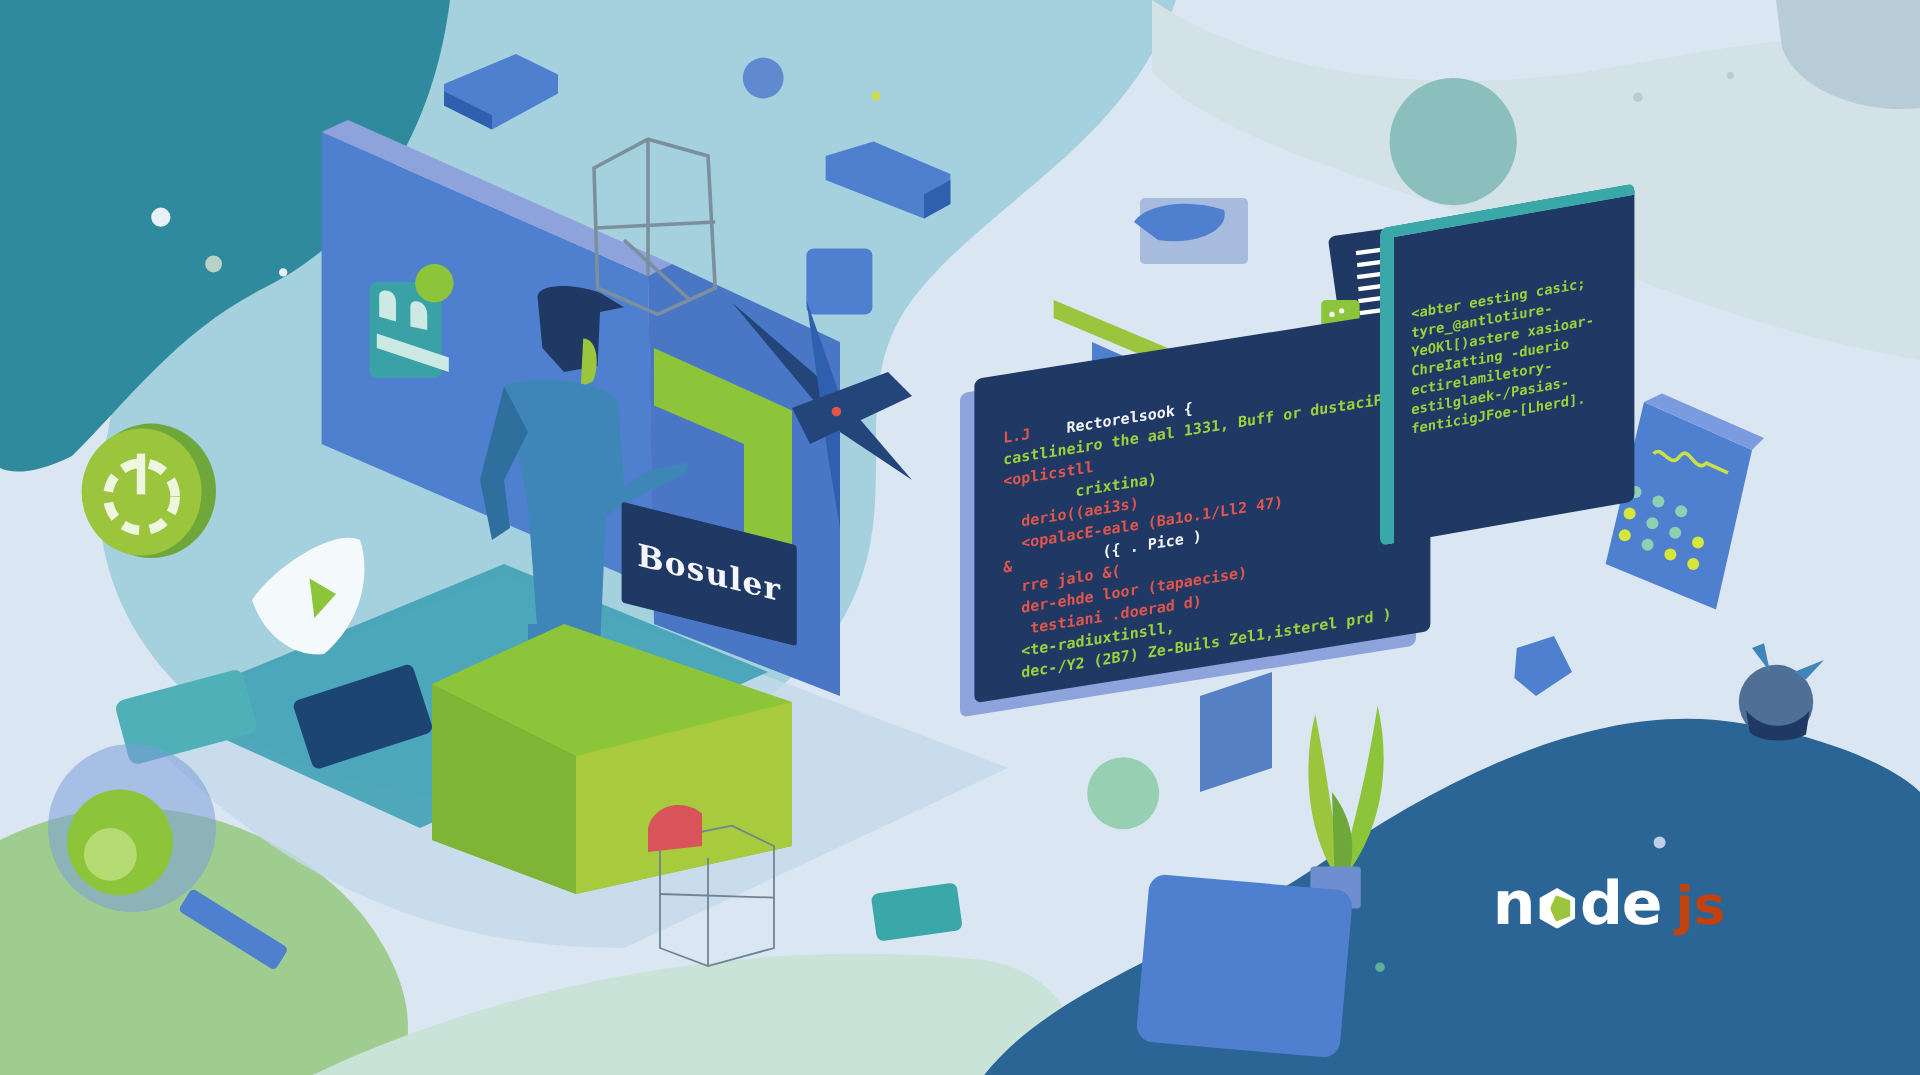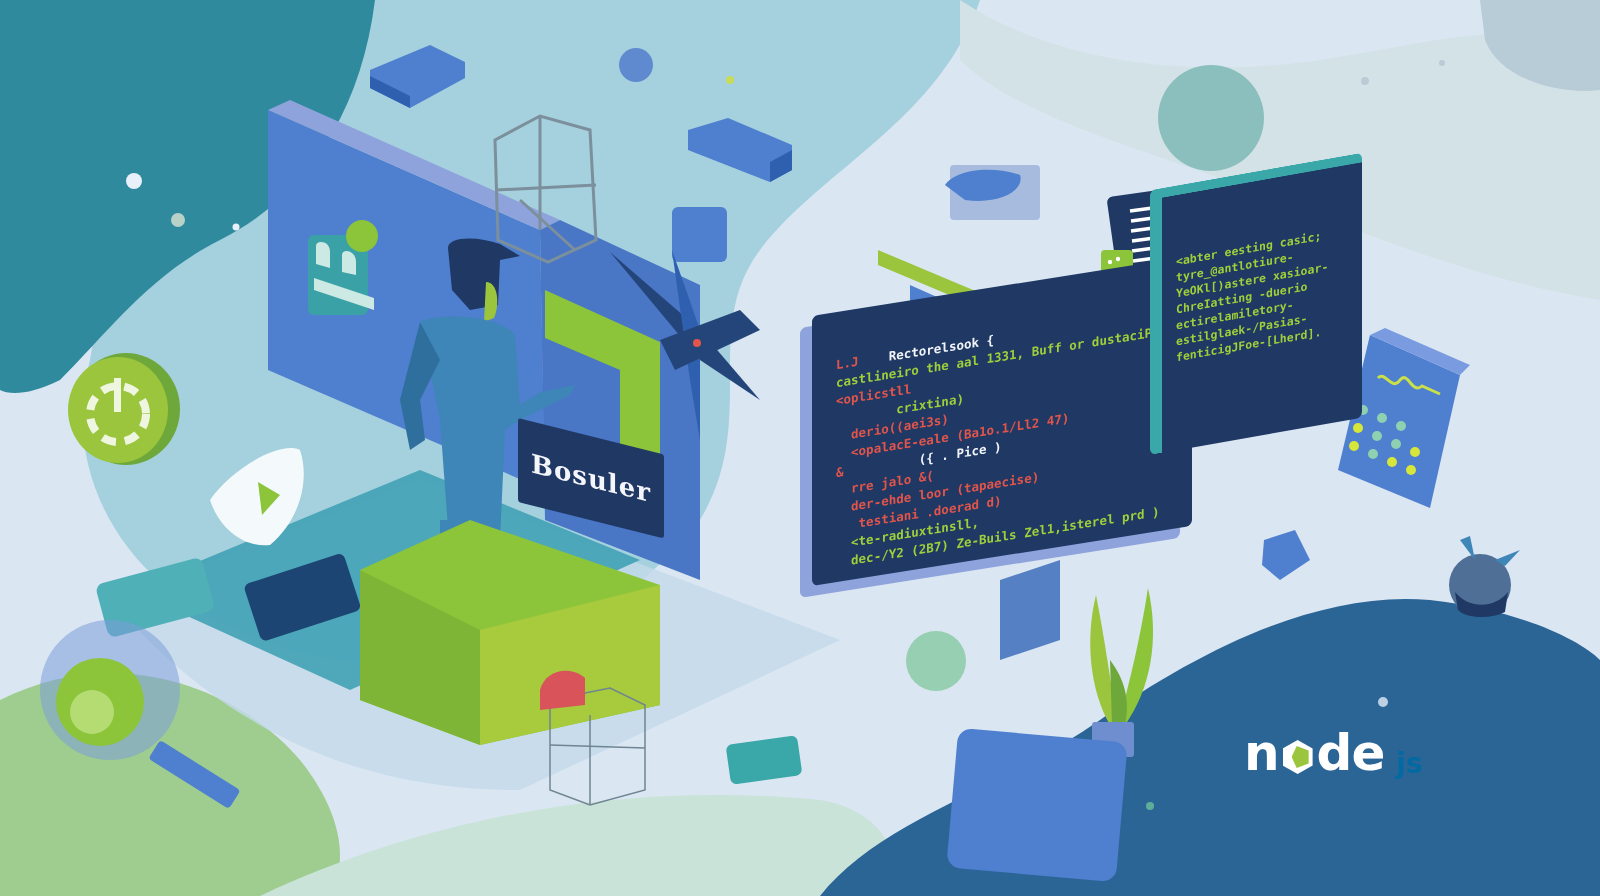--- a/index.html
+++ b/index.html
@@ -30,21 +30,21 @@
           display:flex; align-items:center; justify-content:center; }
   #sign span { color:#f4f6fb; font-family:"DejaVu Serif", serif; font-size:26px; font-weight:bold; letter-spacing:1px; }
 
   
   #logo { left:1244px; top:728px; display:flex; align-items:flex-end; gap:2px; }
   #logo .node { font-family:"DejaVu Sans", sans-serif; font-weight:bold; font-size:50px; color:#ffffff; letter-spacing:-1px; line-height:1; }
   #logo .hex { display:inline-block; width:30px; height:34px; background:#ffffff; position:relative;
                clip-path: polygon(50% 0,100% 25%,100% 75%,50% 100%,0 75%,0 25%); margin:0 2px 4px 2px; }
   #logo .hex::after { content:""; position:absolute; left:9px; top:6px; width:17px; height:22px; background:#9bc53d;
                clip-path: polygon(30% 0,100% 20%,100% 80%,30% 100%,0 50%); }
-  #logo .js { font-family:"DejaVu Sans", sans-serif; font-weight:bold; font-size:28px; color:#0369a1; margin-left:10px; line-height:1; }
+  #logo .js { font-family:"DejaVu Sans", sans-serif; font-weight:bold; font-size:44px; color:#c2410c; margin-left:10px; line-height:1; }
 </style>
 </head>
 <body>
 
 <svg id="scene" viewBox="0 0 1600 896" xmlns="http://www.w3.org/2000/svg">
 
   <rect x="0" y="0" width="1600" height="896" fill="#dbe6f3"></rect>
   <path d="M240,0 L980,0 C940,120 820,170 760,250 C700,330 760,420 700,520 C600,650 420,700 260,640 C120,590 60,470 90,360 L150,0 Z" fill="#a5d0de"></path>
   <path d="M0,0 L375,0 C360,120 300,200 220,240 C150,275 110,330 60,380 C30,395 10,395 0,390 Z" fill="#2f8a9e"></path>
   <circle cx="134" cy="181" r="8" fill="#e8f0fa"></circle>

